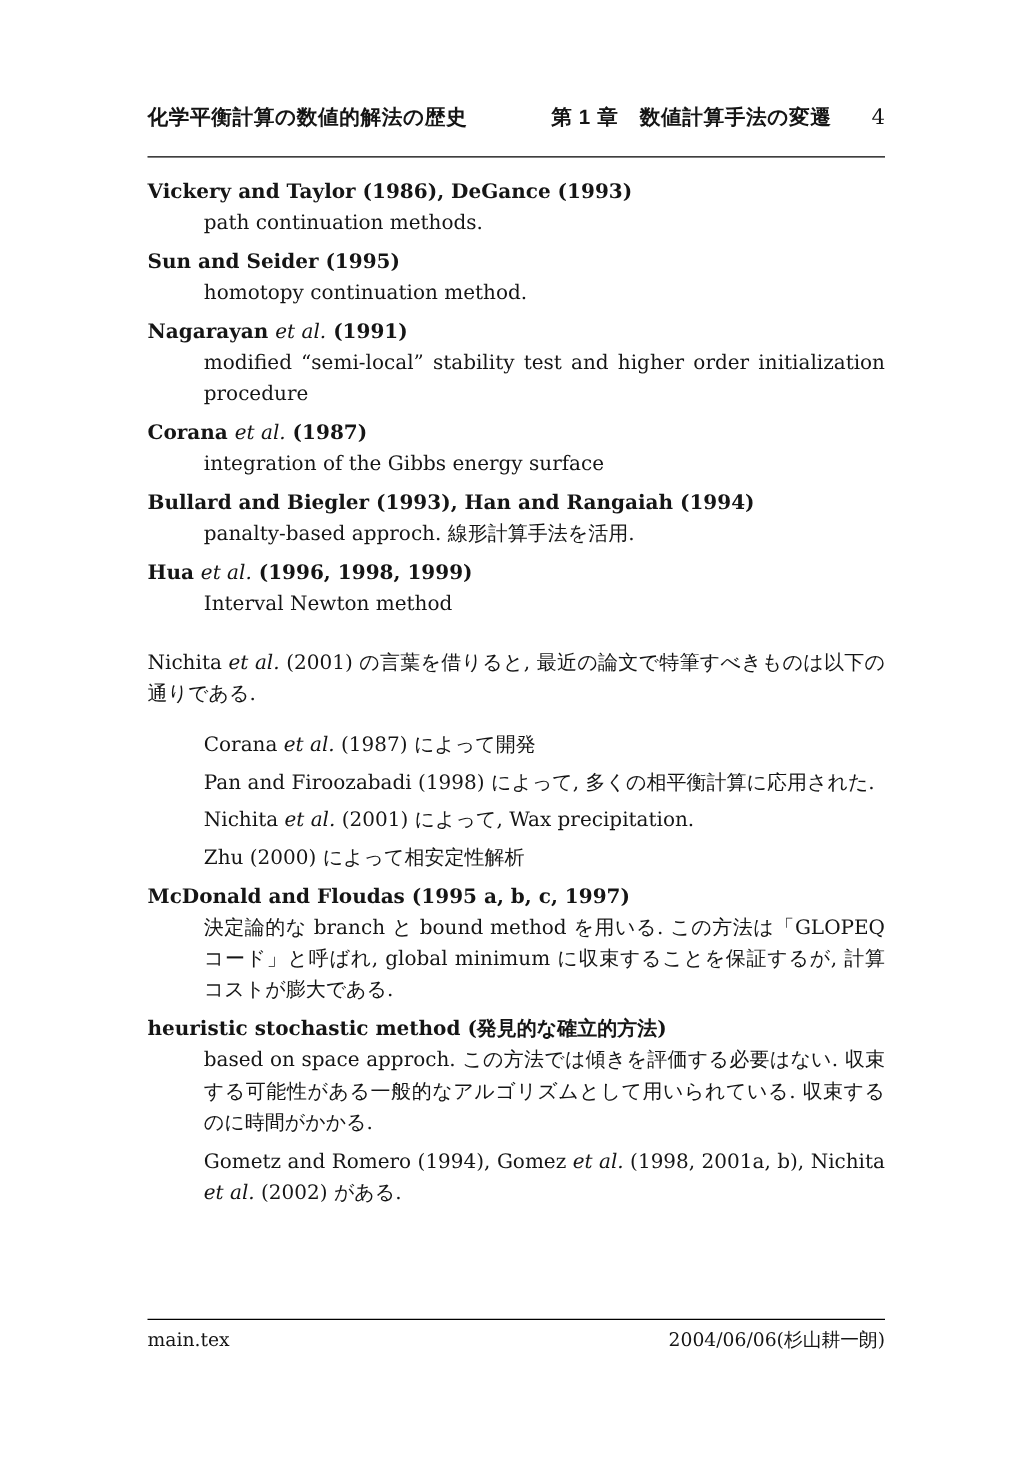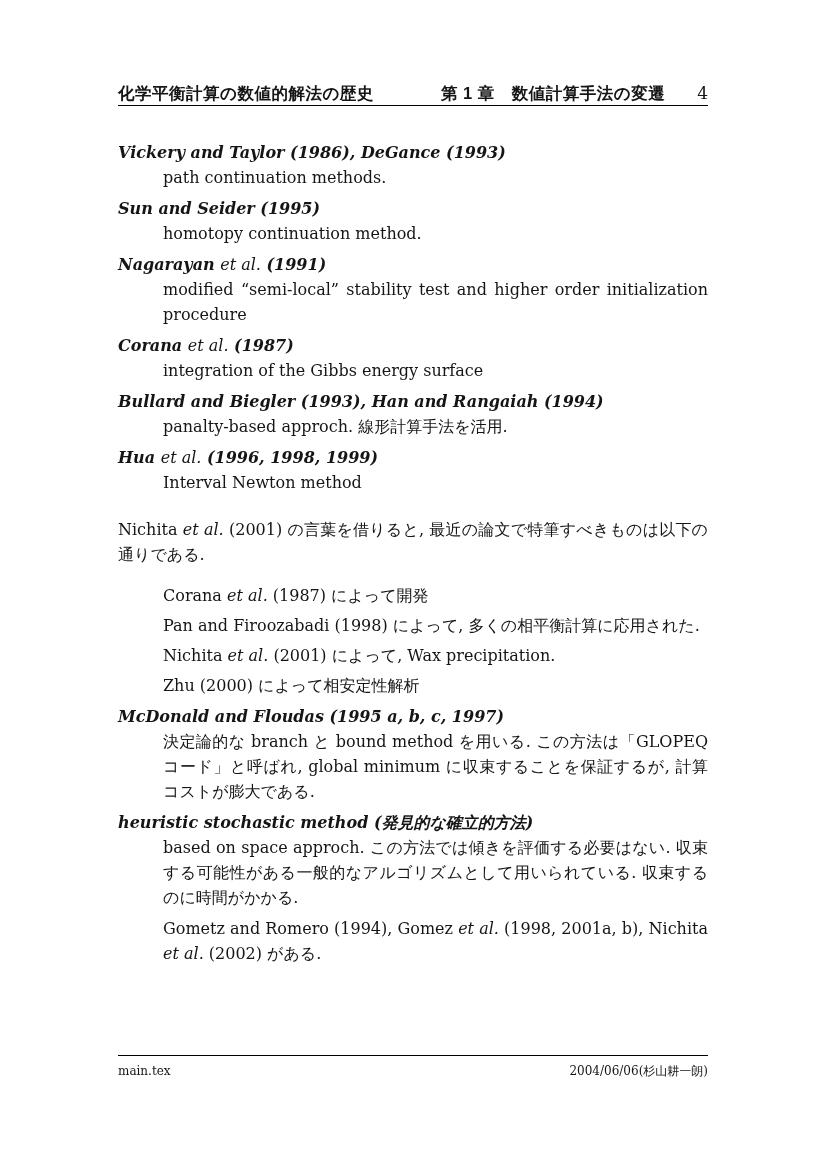--- a/index.html
+++ b/index.html
@@ -17,21 +17,21 @@
     font-size: 16px;
     overflow: hidden;
   }
   
   .header {
     position: absolute;
     left: 118px;
     top: 83px;
     width: 590px;
     border-bottom: 1.5px solid #000;
-    padding-bottom: 0;
+    padding-bottom: 20px;
     display: flex;
     align-items: baseline;
     white-space: nowrap;
   }
   .header-title,
   .header-chapter {
     font-family: "Liberation Sans", "DejaVu Sans", sans-serif;
     font-weight: bold;
     font-size: 16.5px;
     letter-spacing: 0.5px;
@@ -60,34 +60,34 @@
   .entry.kind-paragraph {
     margin-top: 22px;
     margin-bottom: 16px;
   }
   .entry.kind-inline .entry-heading {
     padding-left: 45px;
     text-indent: -45px;
     line-height: 25px;
   }
   .entry.kind-inline .entry-desc { margin-top: 5px; margin-left: 45px; }
-  .seg-b { font-weight: bold; font-style: italic; }
+  .seg-b { font-weight: bold; }
   .seg-i { font-style: italic; }
   .seg-r { font-weight: normal; font-style: normal; }
   
   .footer {
     position: absolute;
     left: 118px;
     top: 1055px;
     width: 590px;
     border-top: 1.5px solid #000;
     padding-top: 7px;
     display: flex;
     align-items: baseline;
-    font-size: 12px;
+    font-size: 15px;
   }
   .footer-right { margin-left: auto; }
 </style>
 </head>
 <body>
 
 <div class="page">
 
   <div class="header">
     <span class="header-title">化学平衡計算の数値的解法の歴史</span>

